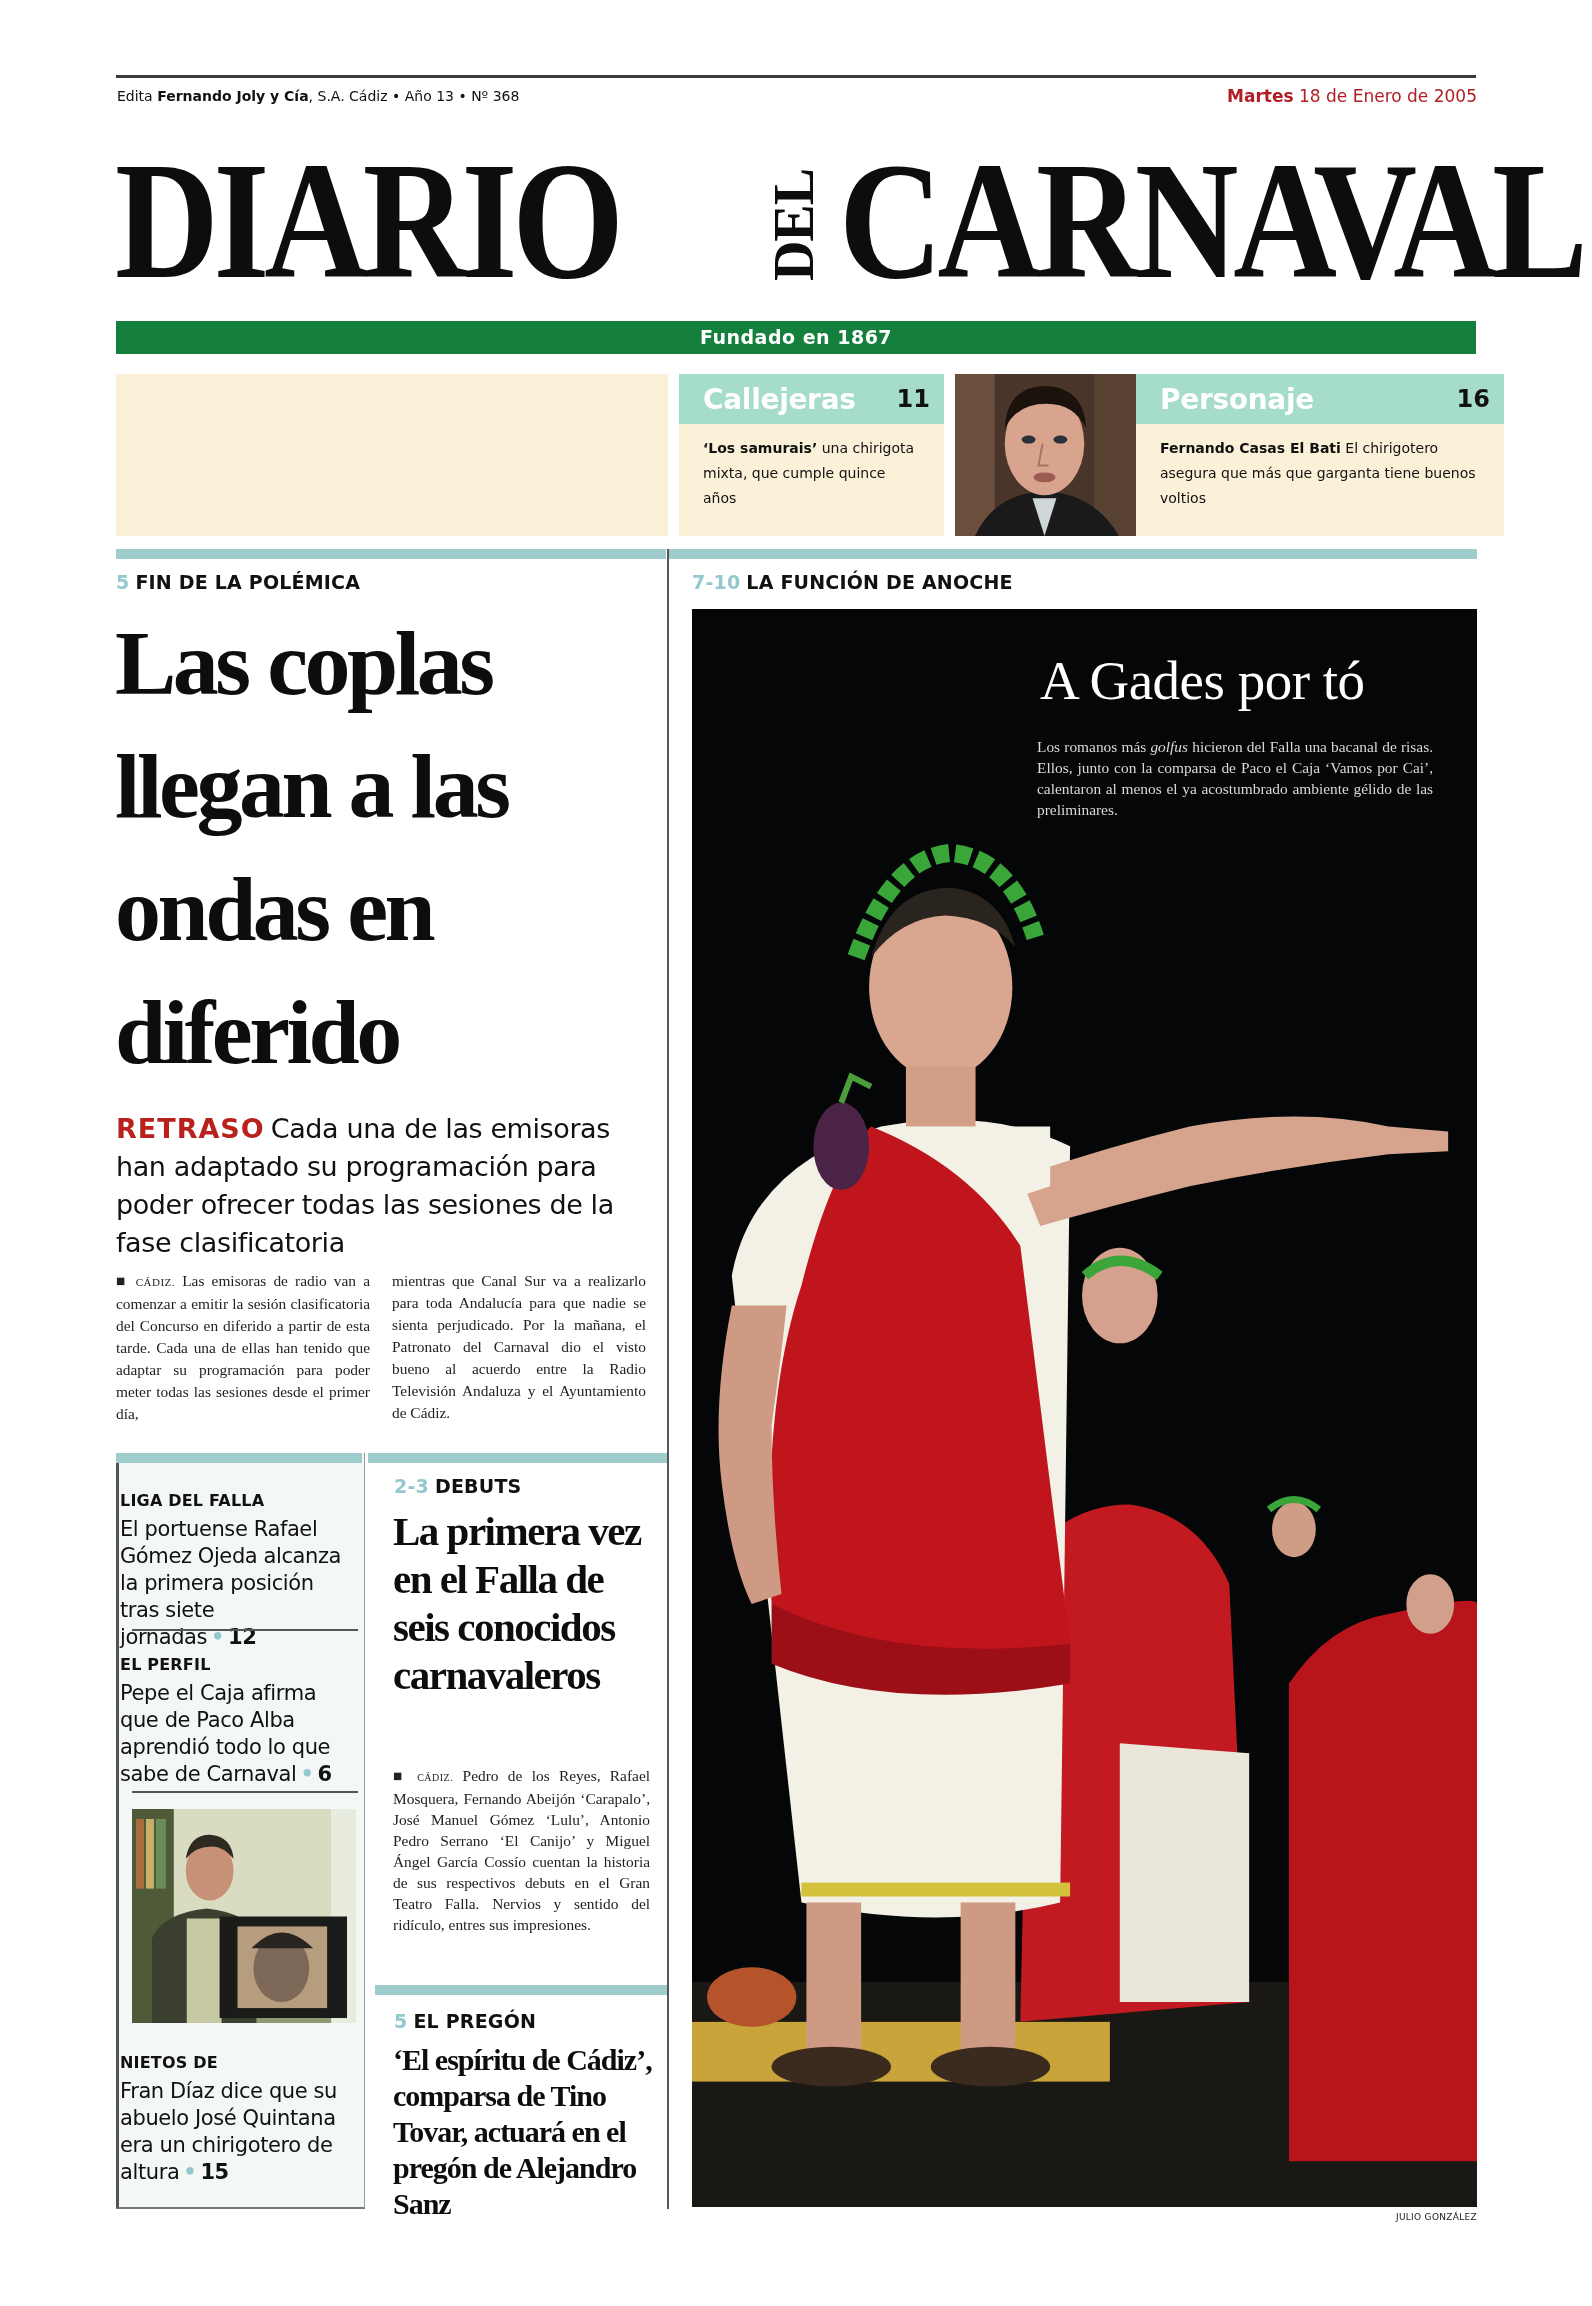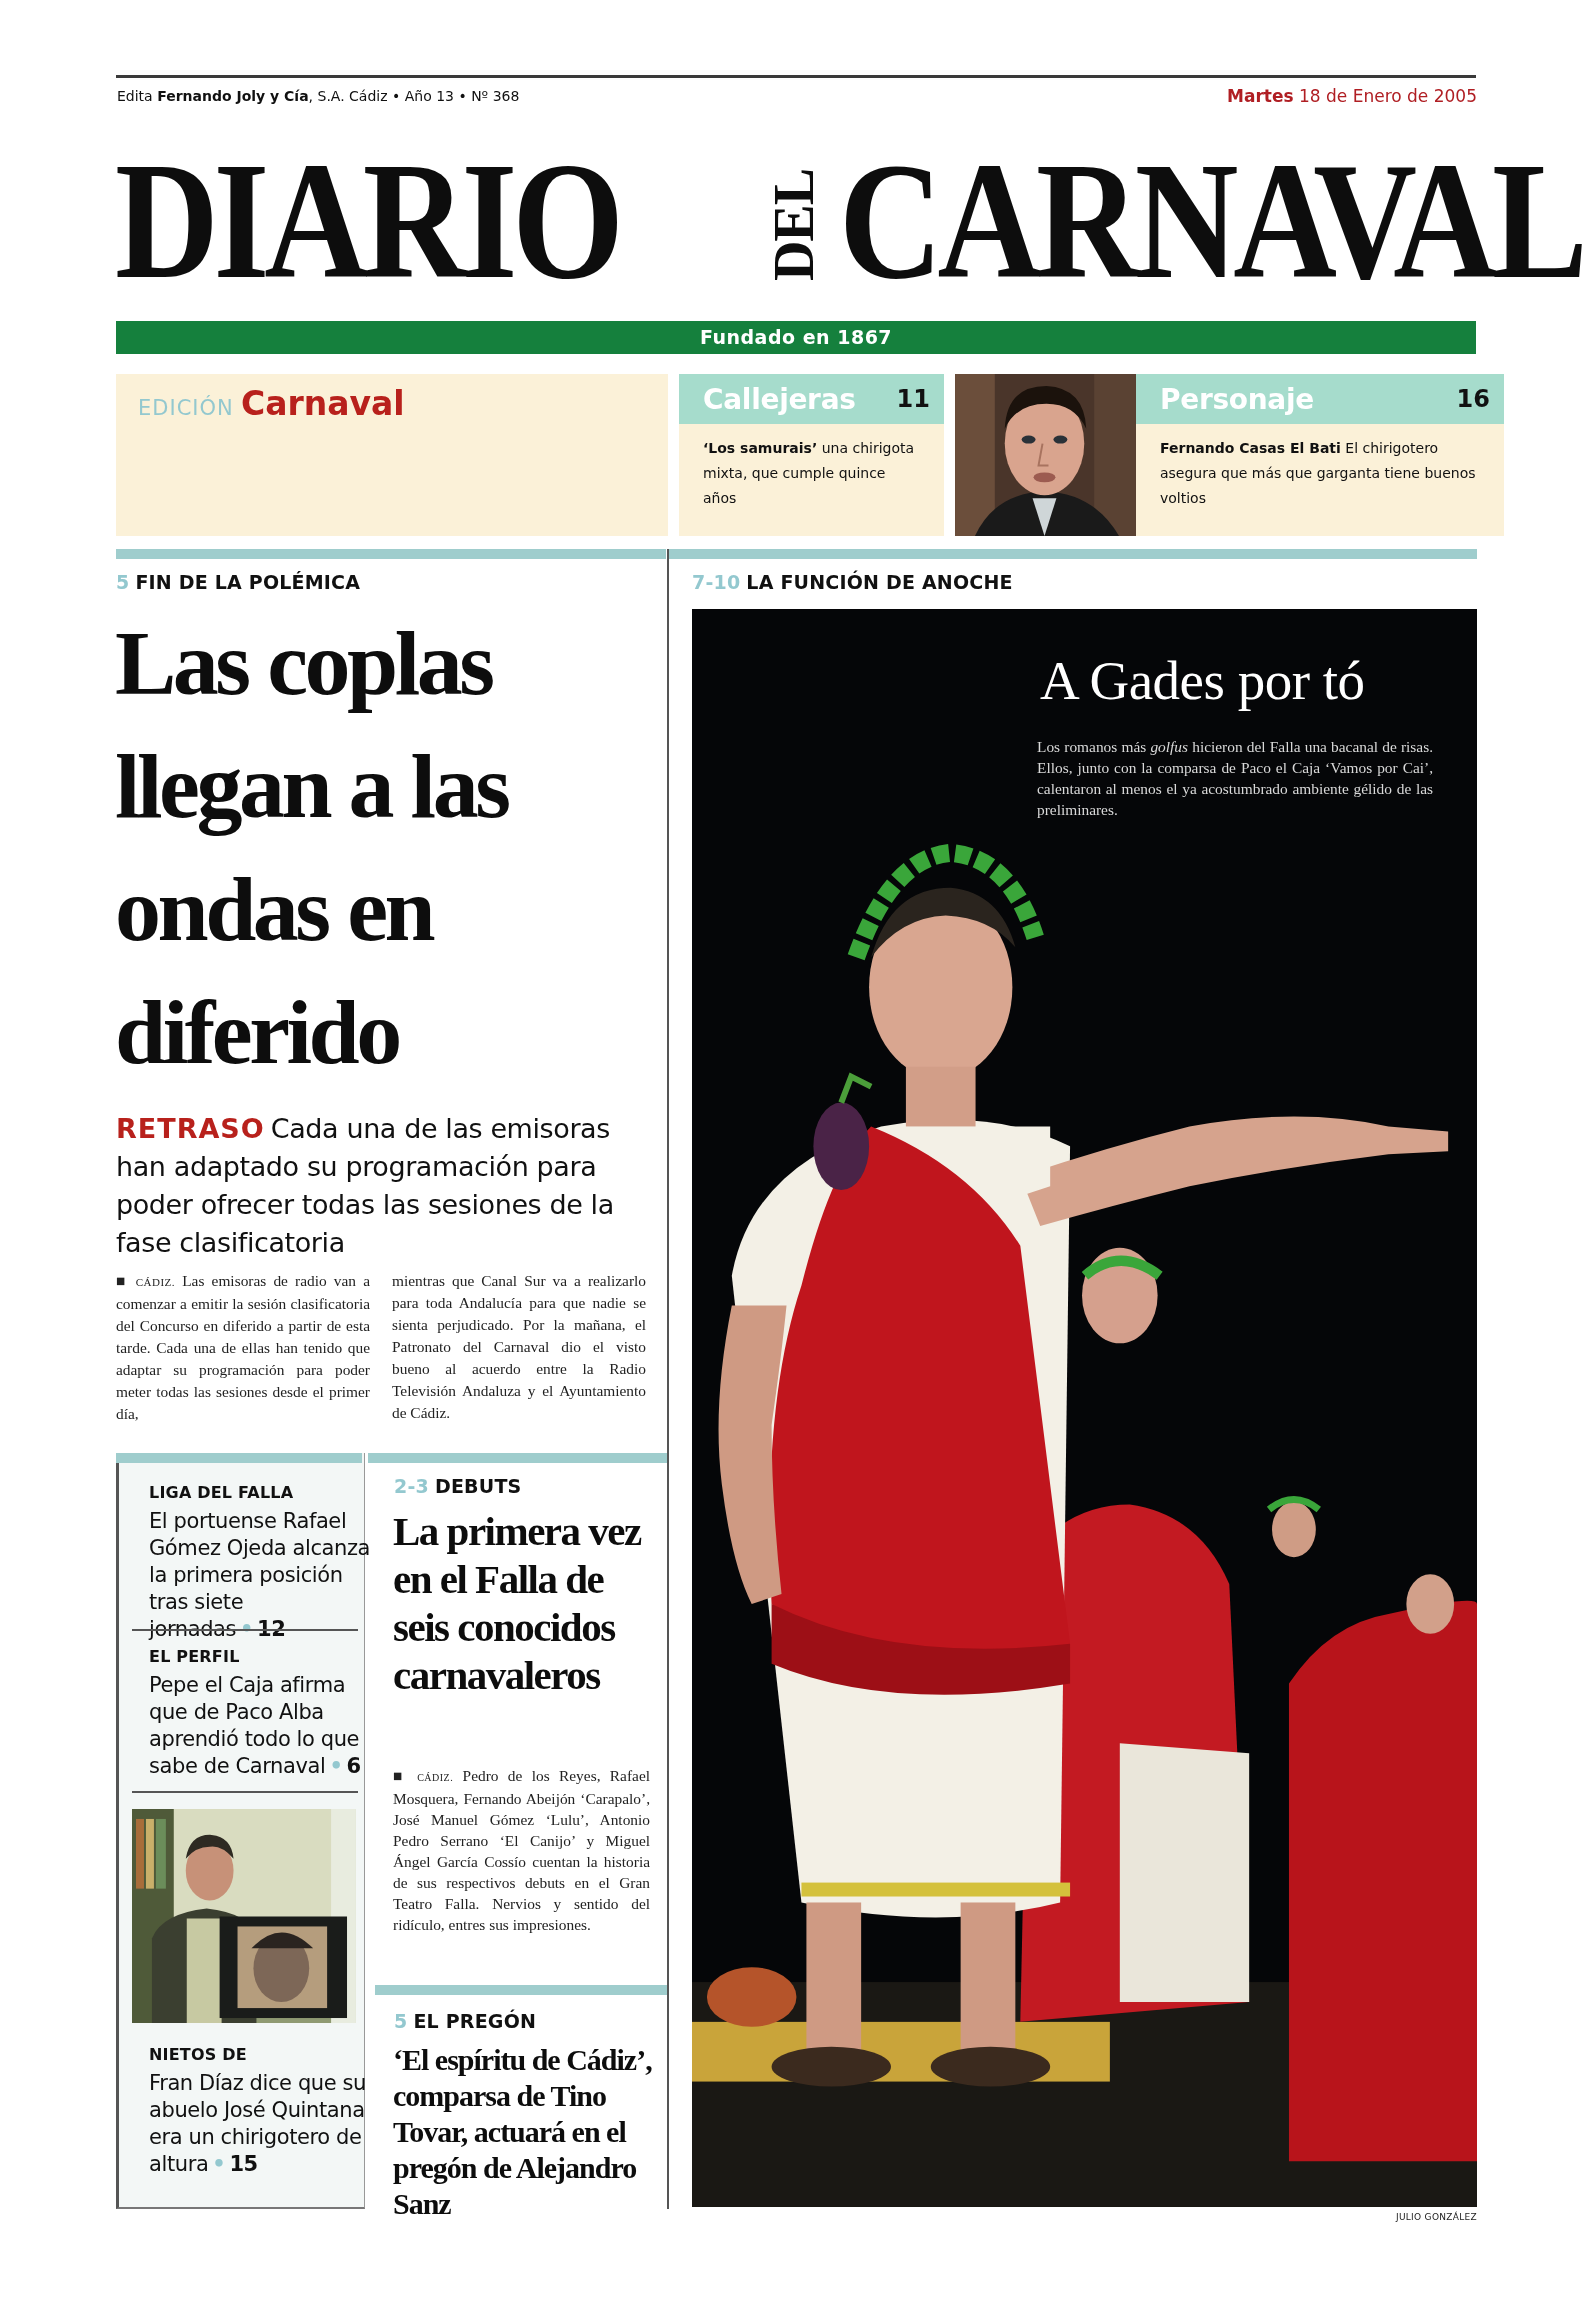--- a/index.html
+++ b/index.html
@@ -63,21 +63,21 @@
   #main-deck .red { color: #b8211c; font-weight: bold; letter-spacing: 1px; margin-right: 6px; }
 
   #main-body { left: 116px; top: 1270px; width: 530px; display: flex; gap: 22px; }
   .body-col { flex: 1; font-family: "Liberation Serif", serif; font-size: 15.4px; line-height: 22px; text-align: justify; color: #222; }
   .body-col .loc { font-size: 11px; letter-spacing: 0.5px; }
 
   
   #rule-lower-left { left: 116px; top: 1453px; width: 246px; }
   #rule-lower-mid { left: 368px; top: 1453px; width: 299px; }
   #sidebar-box { left: 116px; top: 1453px; width: 249px; height: 756px; background: #f3f7f6; border-left: 3px solid #555; border-right: 1px solid #999; border-bottom: 2px solid #777; }
-  .sb-item { position: absolute; left: 30px; width: 224px; }
+  .sb-item { position: absolute; left: 1px; width: 224px; margin-top: 8px; }
   .sb-label { font-weight: bold; font-size: 16px; letter-spacing: 0.2px; color: #111; }
   .sb-text { font-size: 21px; line-height: 27px; letter-spacing: -0.4px; margin-top: 6px; color: #111; }
   .sb-rule { position: absolute; left: 13px; width: 226px; height: 2px; background: #555; }
   #sb-photo { position: absolute; left: 13px; top: 356px; width: 224px; height: 214px; overflow: hidden; background: #6a6d55; }
   #lbl-debuts { left: 394px; top: 1475px; }
   #debuts-headline { left: 393px; top: 1507px; width: 274px; font-family: "Liberation Serif", serif; font-weight: bold; font-size: 41px; line-height: 48px; letter-spacing: -1.5px; color: #0d0d0d; }
   #debuts-body { left: 393px; top: 1765px; width: 257px; font-family: "Liberation Serif", serif; font-size: 15.4px; line-height: 21px; text-align: justify; color: #222; }
   #debuts-body .loc { font-size: 10px; letter-spacing: 0.5px; }
 
   #rule-pregon { left: 375px; top: 1985px; width: 292px; }
@@ -108,24 +108,20 @@
   <span class="word diario">DIARIO</span>
   <div class="del">
       <span>DEL</span>
     </div>
   <span class="word carnaval">CARNAVAL</span>
 </div>
 
 <div class="abs sans" id="fundado-bar">Fundado en 1867</div>
 
 <div class="abs cream sans" id="teaser-edicion">
-  <div class="kicker">
-    <span class="edicion">EDICIÓN</span>
-    <span class="carnaval">Carnaval</span>
-  </div>
 </div>
 
 <div class="abs cream sans" id="teaser-callejeras">
   <div class="box-head mint">
     <span class="title">Callejeras</span>
     <span class="num">11</span>
   </div>
   <div class="box-body">
     <b>‘Los samurais’</b><span> una chirigota mixta, que cumple quince años</span>
   </div>

